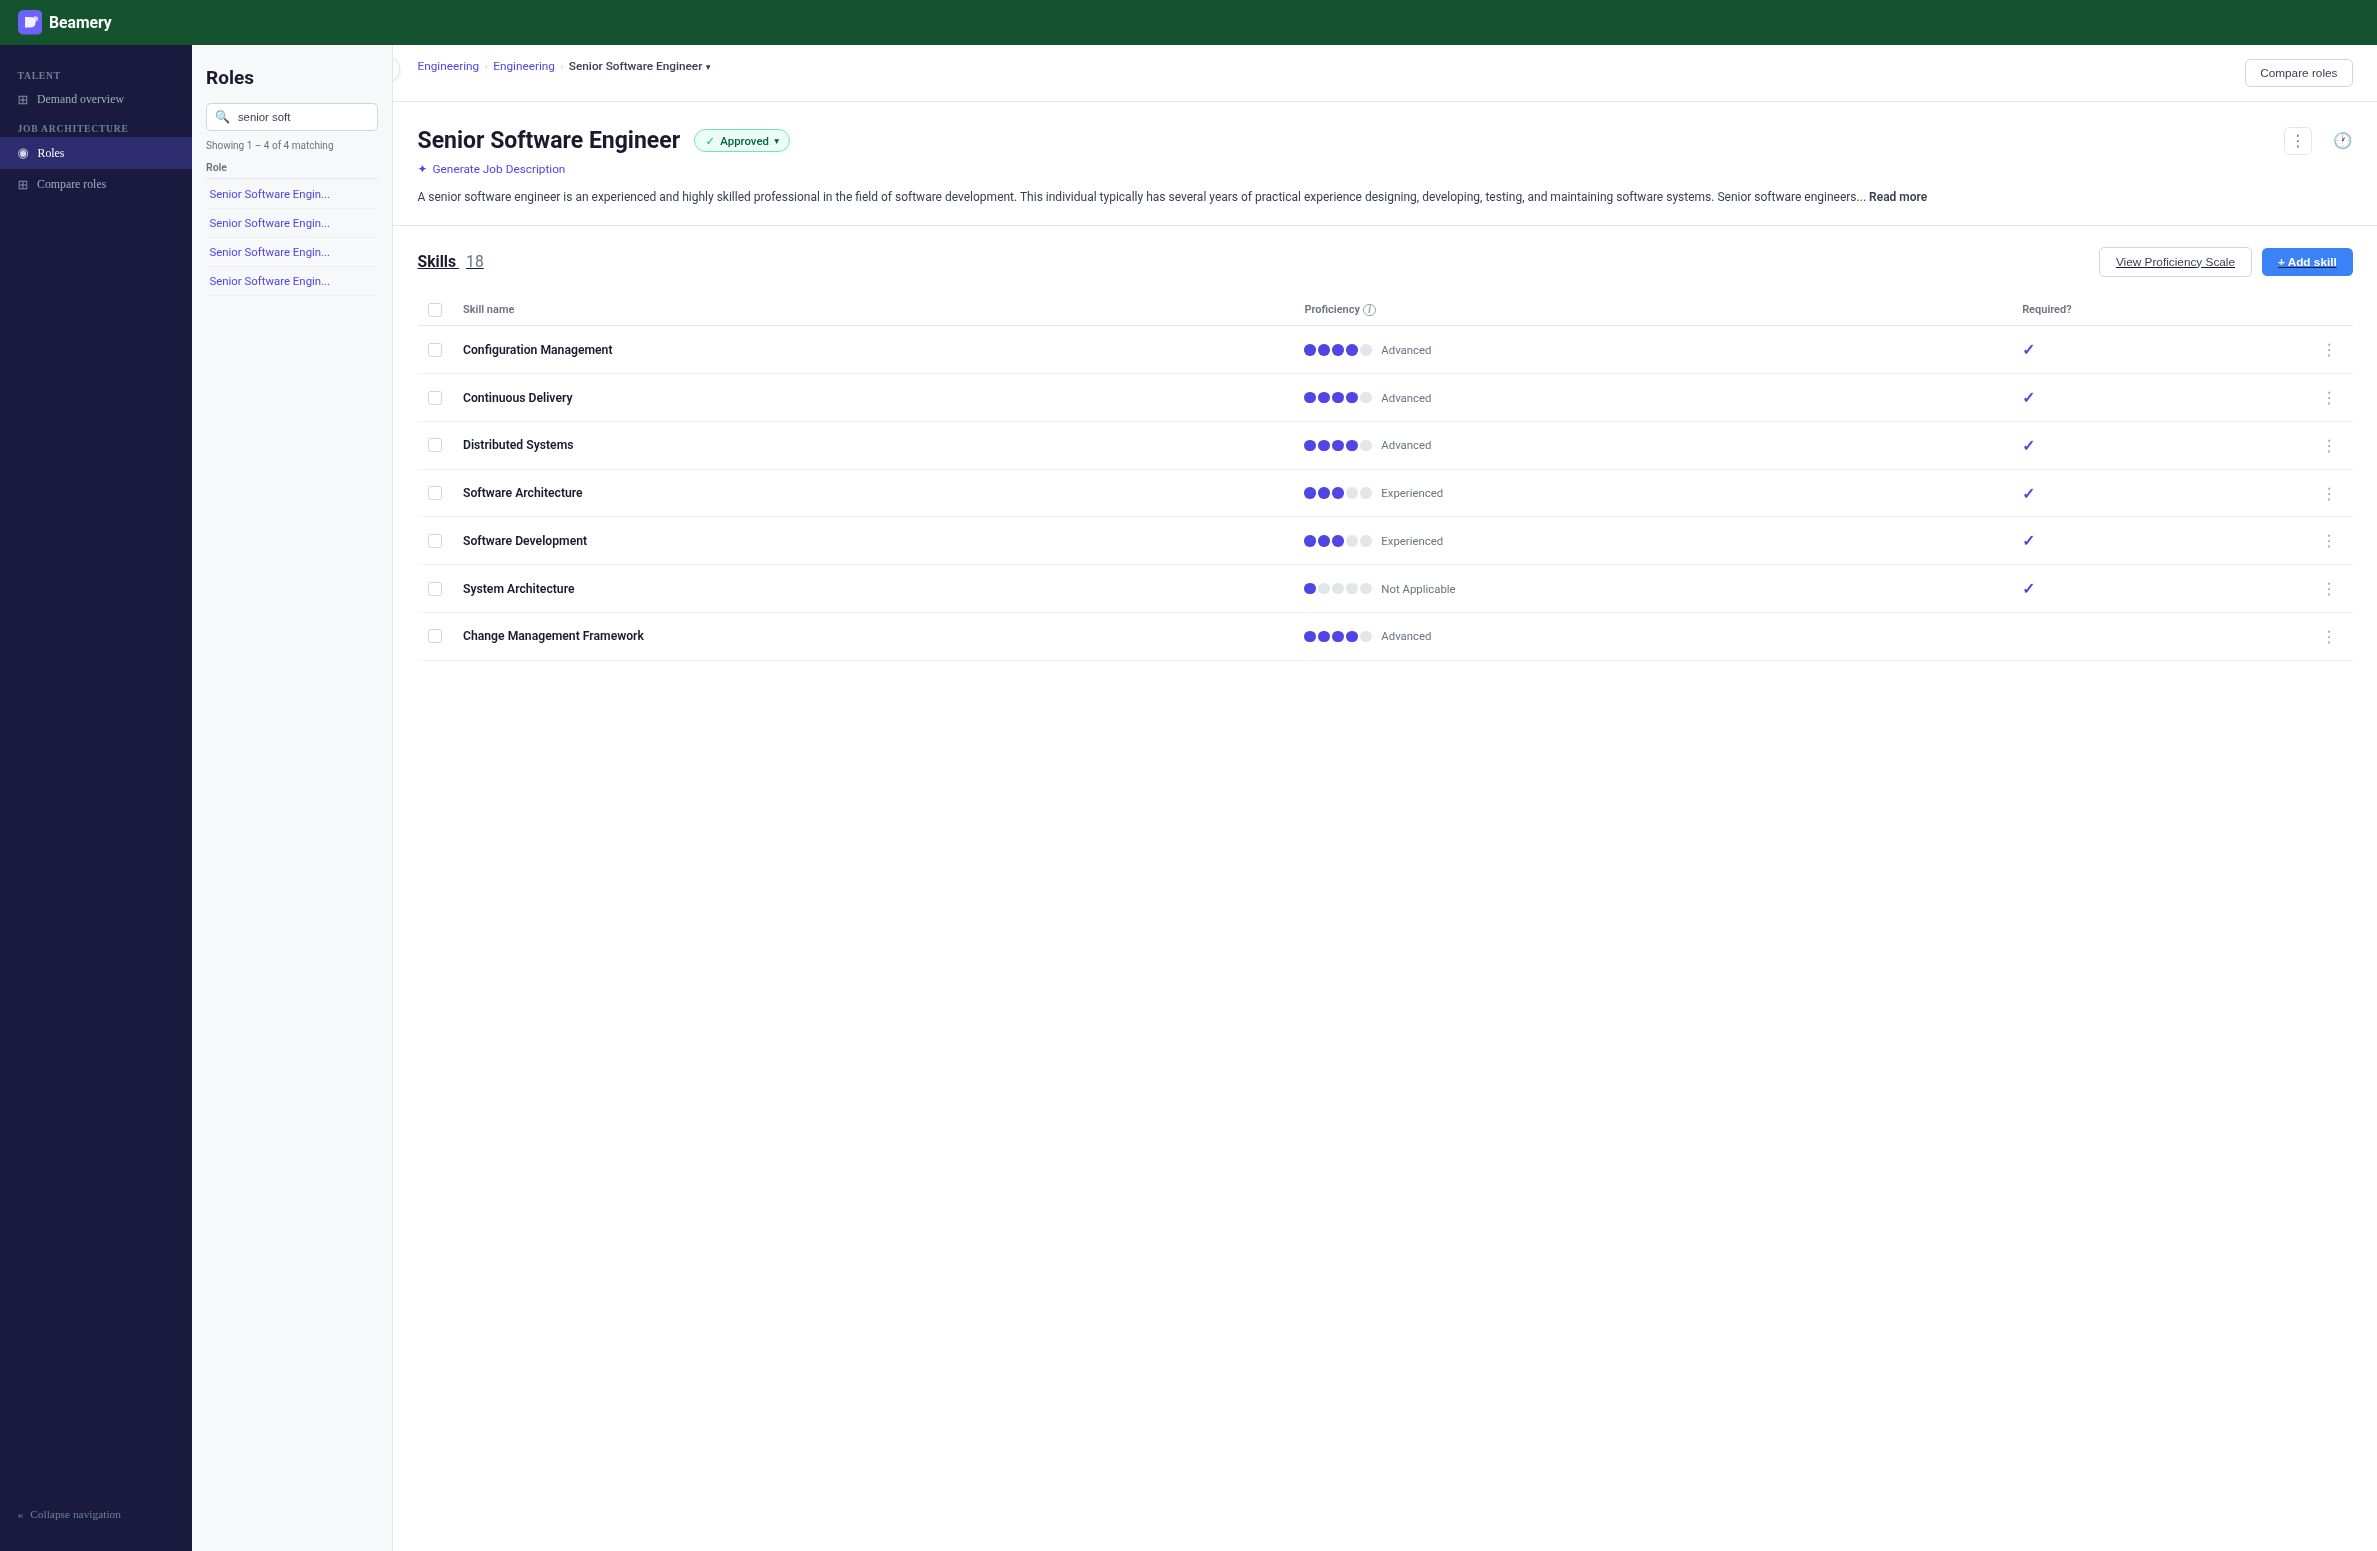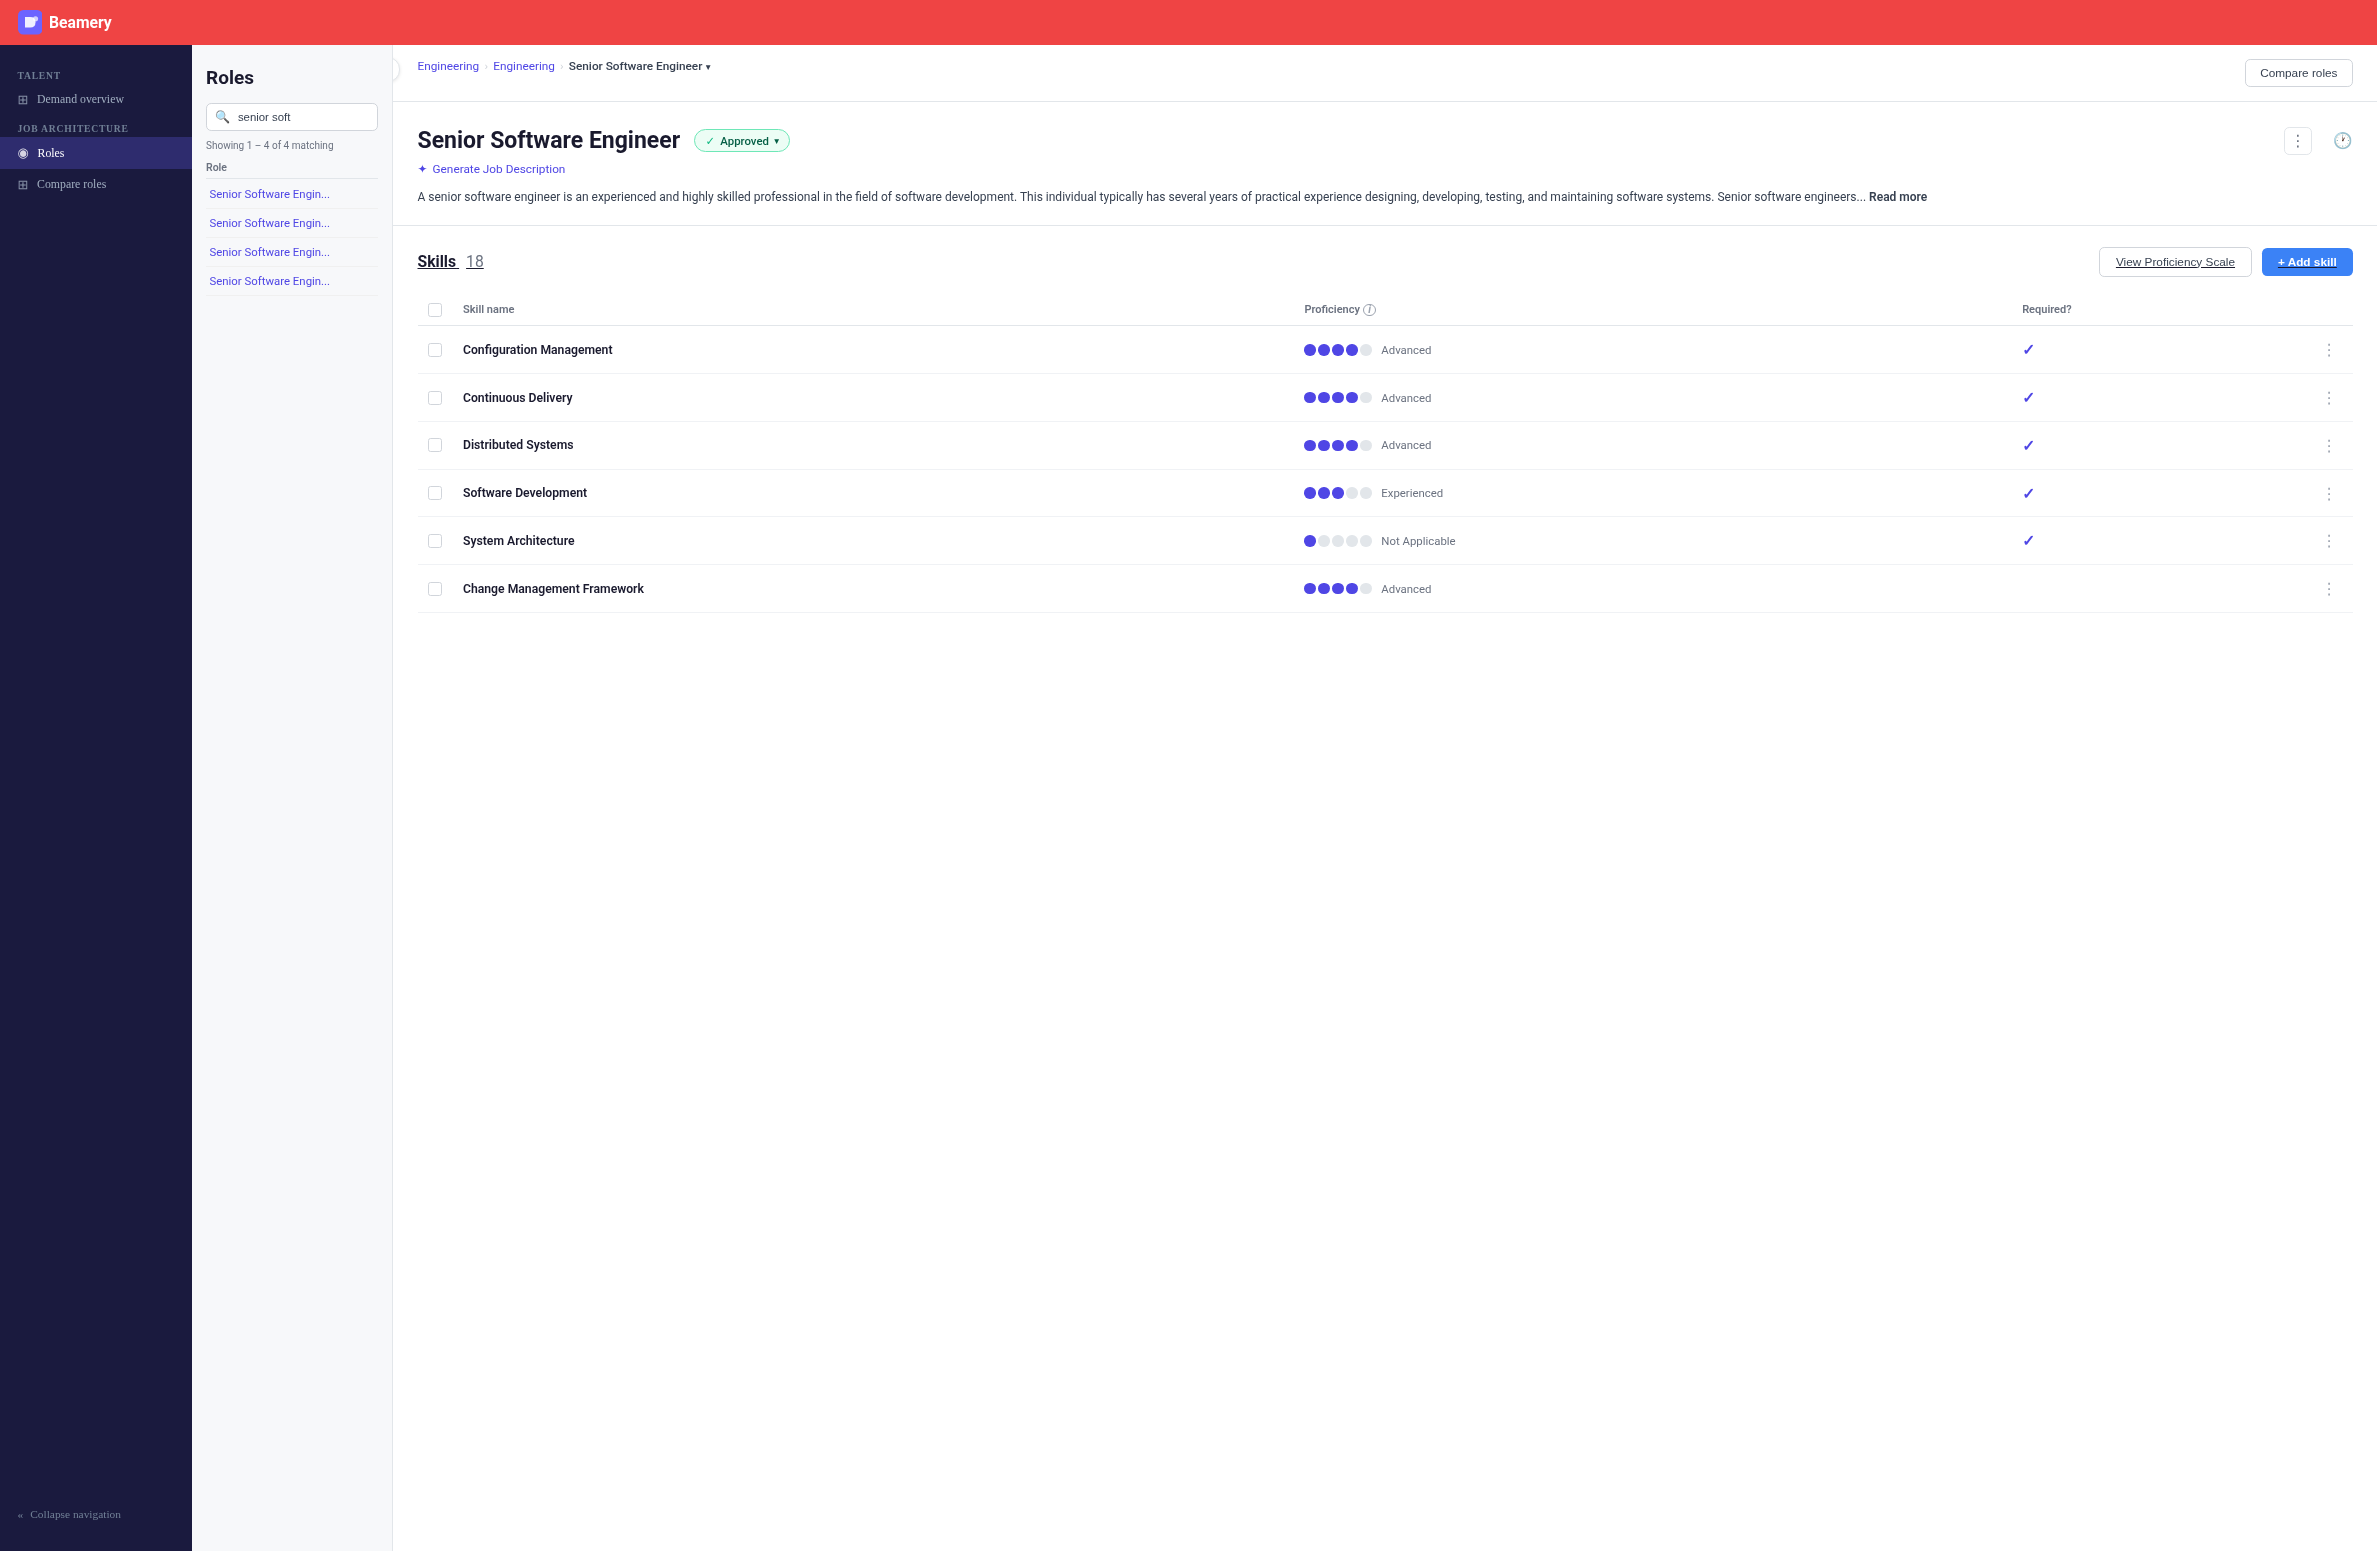--- a/index.html
+++ b/index.html
@@ -1,20 +1,20 @@
 <!DOCTYPE html>
 <html style="font-size:14px"><head>
   <meta charset="utf-8">
   <style>
     * { box-sizing: border-box; margin: 0; padding: 0; }
     body { font-family: -apple-system, BlinkMacSystemFont, 'Segoe UI', Roboto, sans-serif; background: #f0f2f5; color: #1a1a2e; font-size: 12.2px; }
 
     
     .top-nav {
-      background: #ef4444;
+      background: #14532d;
       height: 45px;
       display: flex;
       align-items: center;
       padding: 0 17.5px;
       position: fixed;
       top: 0; left: 0; right: 0;
       z-index: 100;
     }
     .logo {
       display: flex;
@@ -598,20 +598,38 @@
                     <span class="proficiency-label">Advanced</span>
                   </div>
                 </td>
                 <td><span class="check-icon">✓</span></td>
                 <td><button class="row-more-btn">⋮</button></td>
               </tr>
               <tr>
                 <td>
                   <div class="checkbox"></div>
                 </td>
+                <td><span class="skill-name">Software Architecture</span></td>
+                <td>
+                  <div class="proficiency-dots">
+                    <div class="dot filled"></div>
+                    <div class="dot filled"></div>
+                    <div class="dot filled"></div>
+                    <div class="dot empty"></div>
+                    <div class="dot empty"></div>
+                    <span class="proficiency-label">Experienced</span>
+                  </div>
+                </td>
+                <td><span class="check-icon">✓</span></td>
+                <td><button class="row-more-btn">⋮</button></td>
+              </tr>
+              <tr>
+                <td>
+                  <div class="checkbox"></div>
+                </td>
                 <td><span class="skill-name">Software Development</span></td>
                 <td>
                   <div class="proficiency-dots">
                     <div class="dot filled"></div>
                     <div class="dot filled"></div>
                     <div class="dot filled"></div>
                     <div class="dot empty"></div>
                     <div class="dot empty"></div>
                     <span class="proficiency-label">Experienced</span>
                   </div>

